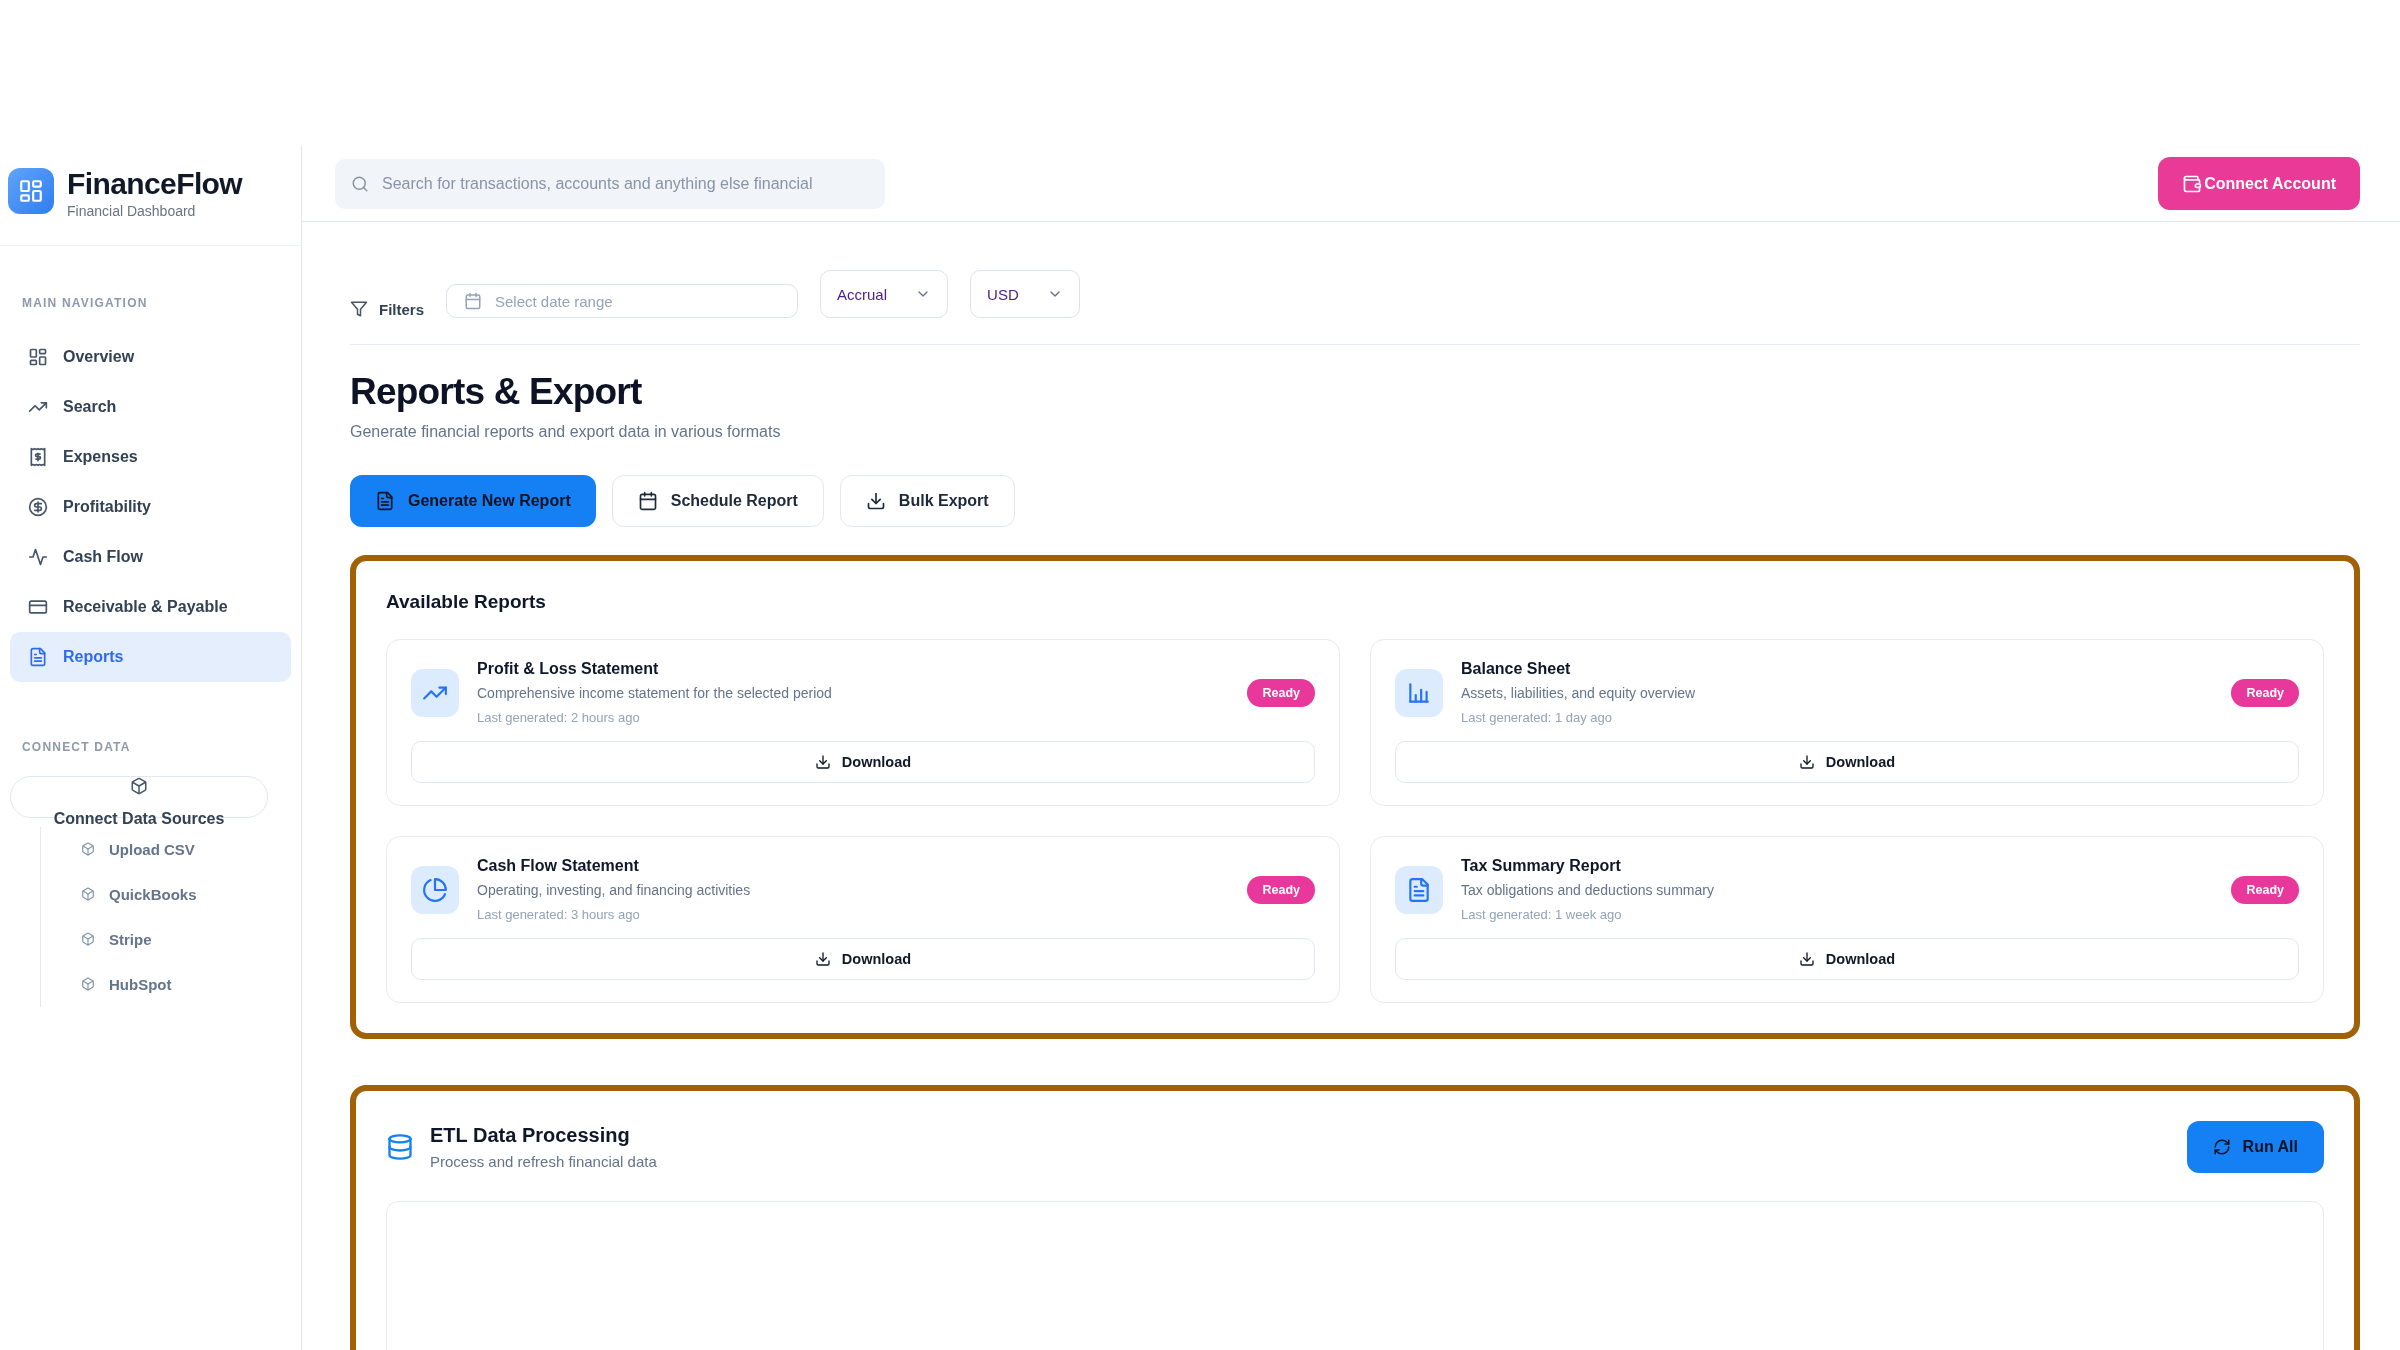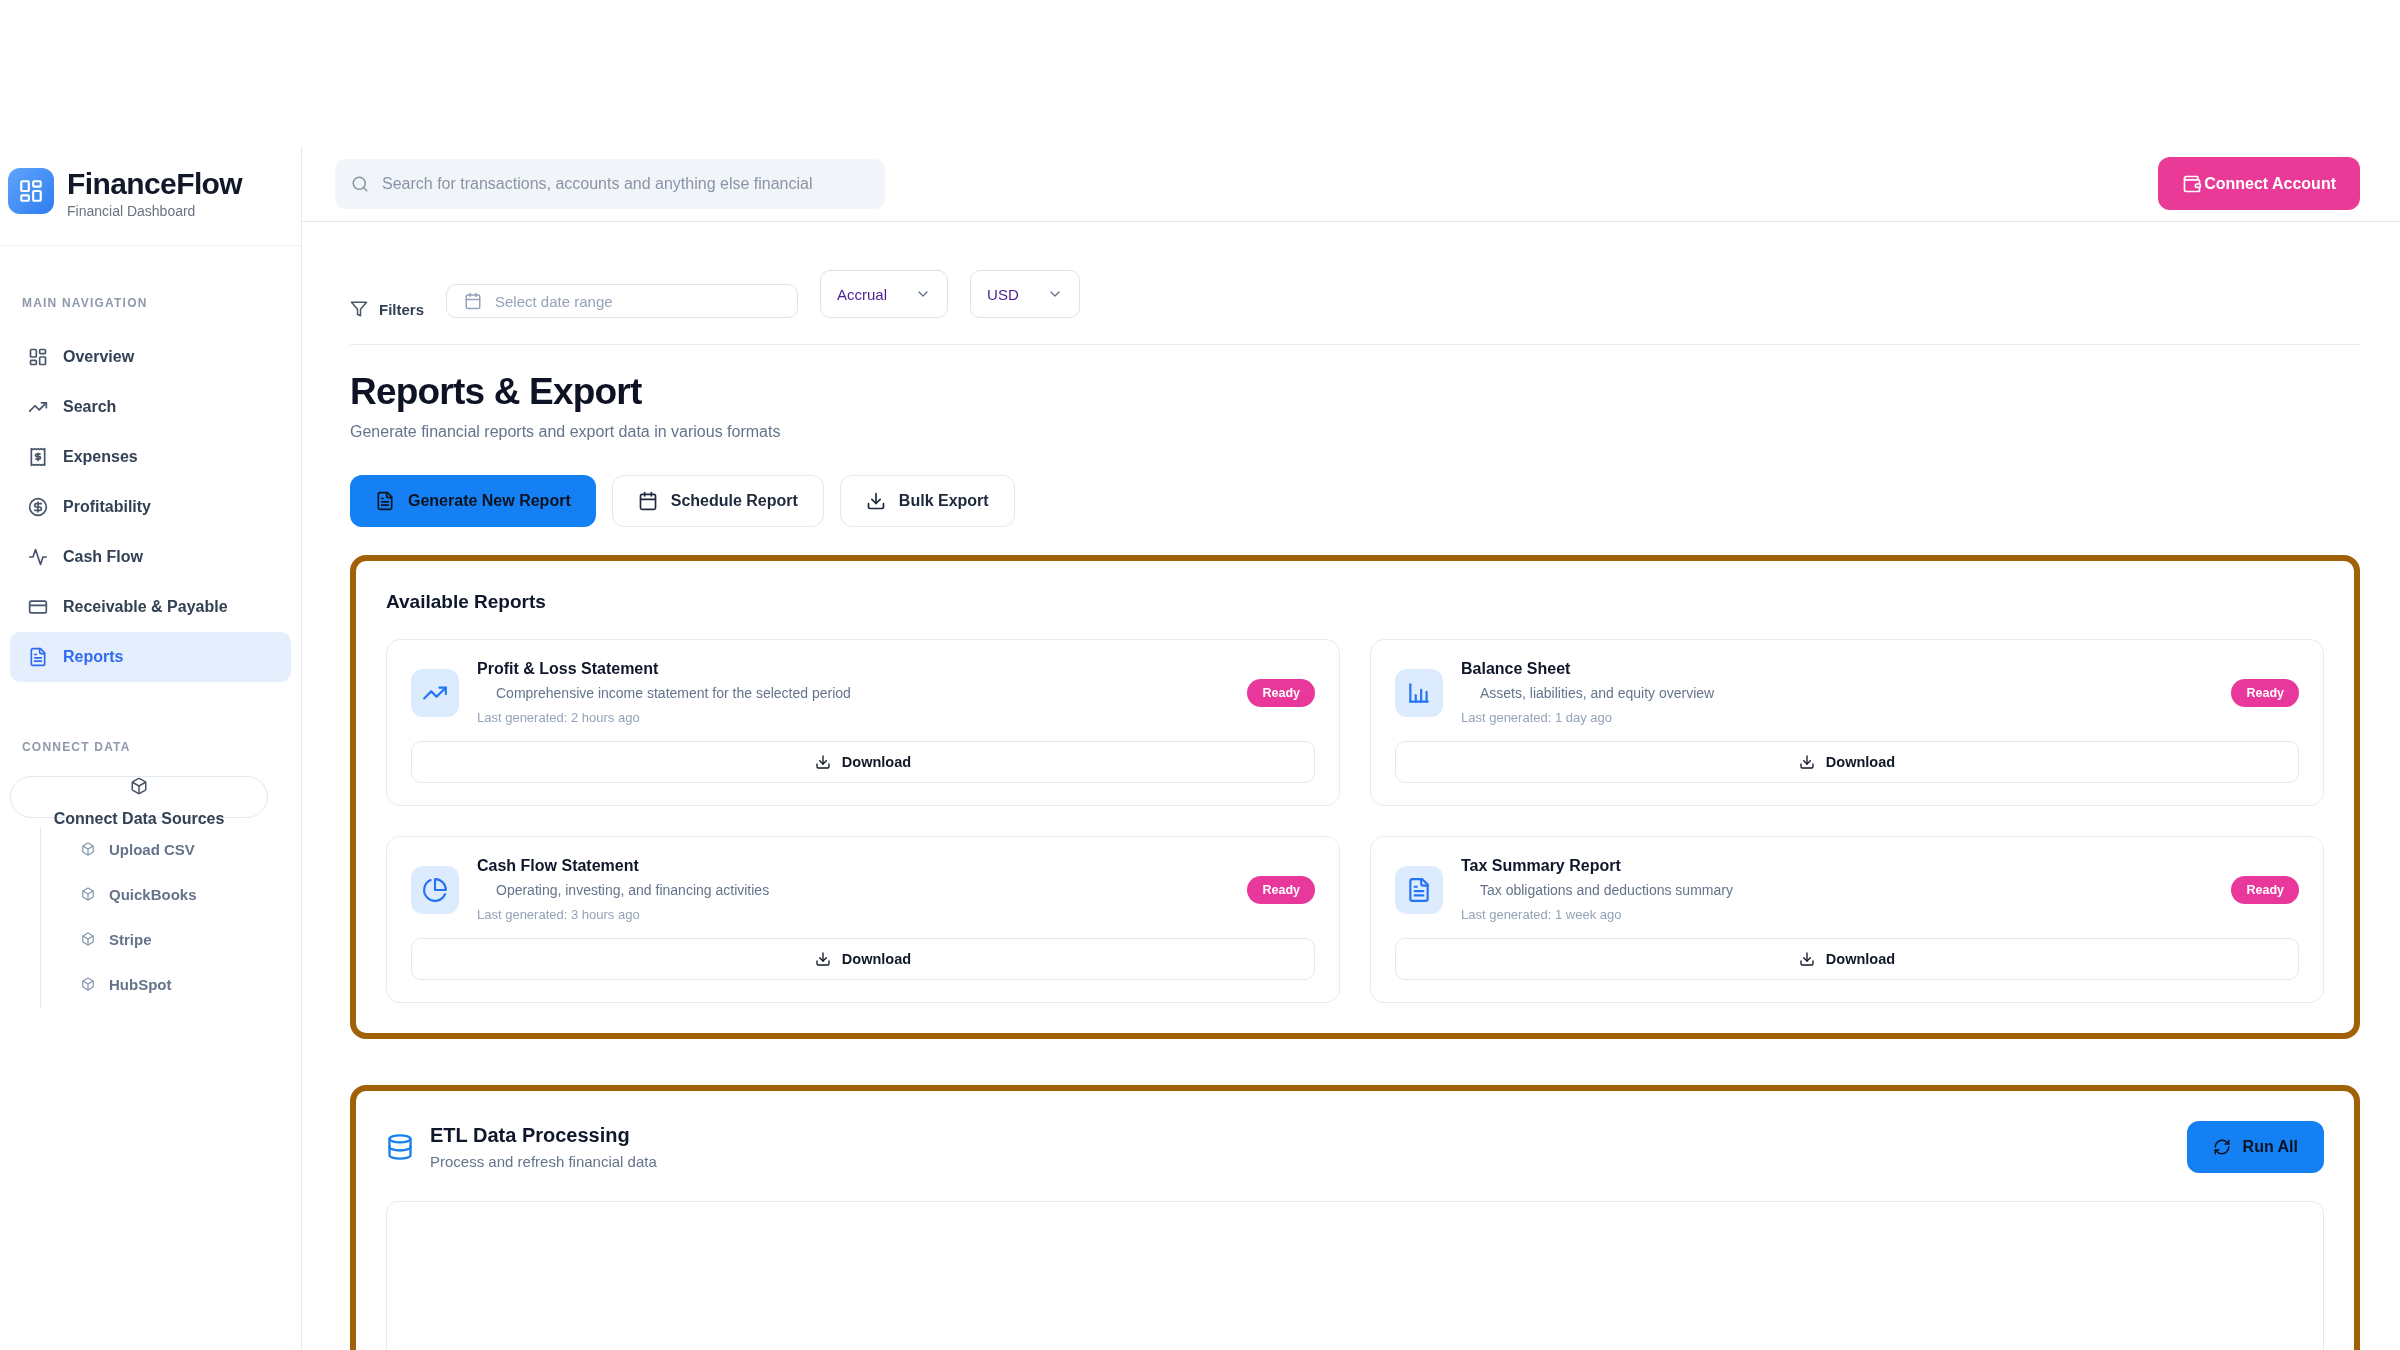--- a/index.html
+++ b/index.html
@@ -69,21 +69,21 @@
   .panel { margin-top:28px; border:6px solid #a16207; border-radius:16px; background:#fff; padding:30px; }
   .panel-title { font-size:19px; font-weight:700; color:#0f172a; }
 
   .reports-grid { margin-top:26px; display:grid; grid-template-columns:1fr 1fr; gap:30px; }
   .report-card { border:1px solid #e7ebf1; border-radius:14px; padding:20px 24px 22px; background:#fff; }
   .report-head { display:flex; align-items:center; gap:18px; }
   .icon-tile { width:48px; height:48px; border-radius:12px; background:#dcebfe; display:flex; align-items:center;
     justify-content:center; color:#2474f5; }
   .report-texts { flex:1; min-width:0; }
   .report-title { font-size:16px; font-weight:700; color:#0f172a; }
-  .report-desc { margin-top:7px; font-size:14px; color:#64748b;margin-left:19px; }
+  .report-desc { margin-top:7px; font-size:14px; color:#64748b; }
   .report-meta { margin-top:9px; font-size:13px; color:#94a3b8; }
   .status-badge { margin-left:auto; background:#e8389b; color:#fff; font-size:12.5px; font-weight:700;
     padding:7px 15px; border-radius:999px; }
   .download-btn { margin-top:16px; width:100%; height:42px; border:1px solid #e2e8f0; border-radius:10px; background:#fff;
     display:flex; align-items:center; justify-content:center; gap:11px; font-size:14.5px; font-weight:600;
     font-family:inherit; color:#111827; cursor:pointer; }
 
   .etl-panel { margin-top:46px; }
   .etl-head { display:flex; align-items:center; }
   .etl-icon { color:#1580f4; margin-right:16px; }

